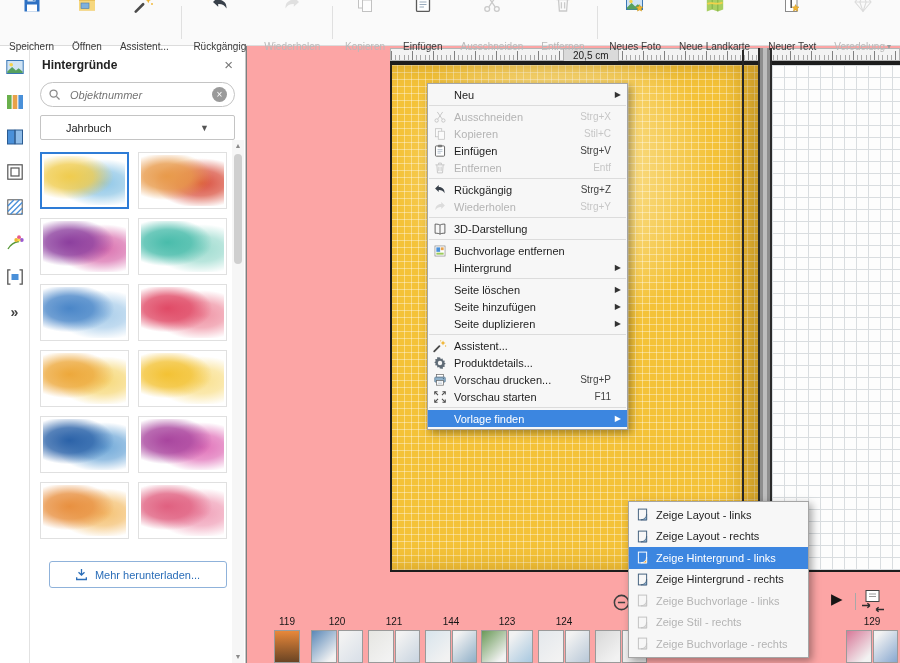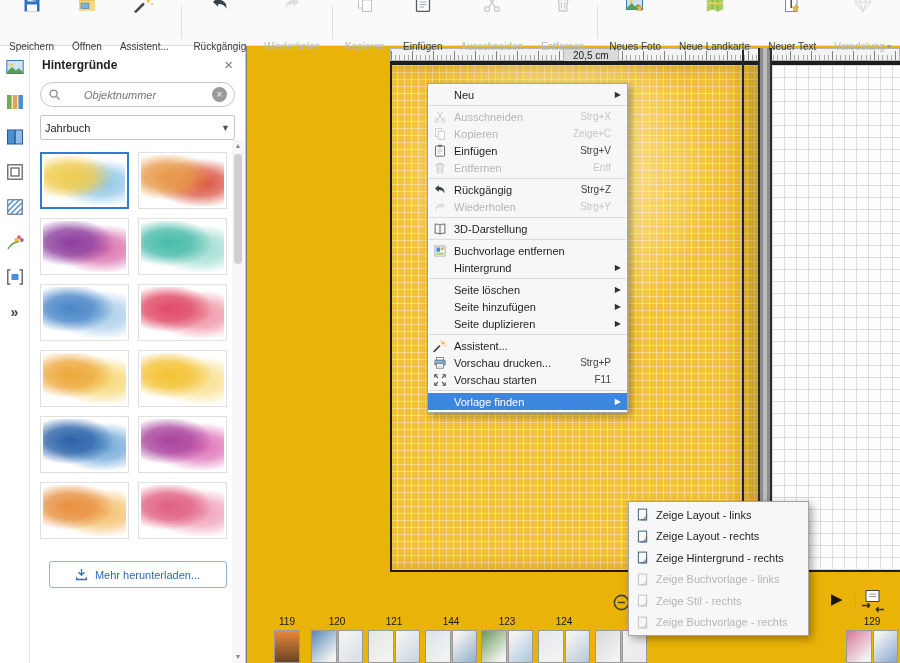--- a/index.html
+++ b/index.html
@@ -26,45 +26,45 @@
   .strip-btn svg{width:20px;height:20px;}
   .strip-expand{font-size:14px;font-weight:bold;color:#444;}
 
   
   .panel{position:absolute;top:46px;left:30px;width:216px;height:617px;background:#fff;
          border-right:1px solid #c6c6c6;z-index:5;}
   .panel-header{display:flex;align-items:center;justify-content:space-between;padding:11px 12px 9px;}
   .panel-title{font-size:12px;font-weight:bold;}
   .panel-close{color:#777;font-size:15px;line-height:1;cursor:default;}
   .search-box{margin:1px 10px 8px;height:25px;border:1px solid #c4c4c4;border-radius:13px;
-              display:flex;align-items:center;padding:0 7px;gap:23px;background:#fff;}
+              display:flex;align-items:center;padding:0 7px;gap:9px;background:#fff;}
   .search-box .icon,.search-box .icon svg{width:13px;height:13px;display:block;}
   .search-box input{border:0;outline:0;flex:1;min-width:0;font-family:inherit;font-size:11px;
                     font-style:italic;color:#8a8a8a;background:transparent;}
   .search-clear{width:15px;height:15px;border-radius:50%;background:#9a9a9a;color:#fff;font-size:10px;
                 display:flex;align-items:center;justify-content:center;flex:0 0 auto;line-height:1;}
   .dropdown{margin:0 10px 12px;height:25px;border:1px solid #c4c4c4;border-radius:2px;display:flex;
-            align-items:center;justify-content:space-between;padding:0 4px;font-size:11px;}
+            align-items:center;justify-content:space-between;padding:0 25px;font-size:11px;}
   .dd-chevron{color:#555;font-size:9px;}
   .thumb-grid{margin:0 18px 0 10px;display:grid;grid-template-columns:1fr 1fr;gap:9px;}
   .thumb{height:57px;background:#fff;border:1px solid #e0e0e0;position:relative;}
   .thumb.selected{border:2px solid #2e7cd6;}
   .wc{position:absolute;inset:2px;}
   .download-btn{margin:22px auto 0;width:178px;height:27px;border:1px solid #8fb2da;border-radius:3px;
                 background:#fff;color:#2a6db8;font-size:11px;display:flex;align-items:center;
                 justify-content:center;gap:7px;font-family:inherit;}
   .download-btn .icon,.download-btn .icon svg{width:13px;height:13px;display:block;}
   .pscroll{position:absolute;top:94px;right:1px;bottom:0;width:12px;background:#f6f6f6;}
   .pscroll .arr{position:absolute;left:0;width:12px;height:12px;color:#8a8a8a;font-size:7px;
                 text-align:center;line-height:12px;}
   .pscroll .arr.down{bottom:0;}
   .pthumb{position:absolute;left:2px;top:14px;width:8px;height:110px;background:#cfcfcf;border-radius:4px;}
 
   
-  .canvas{position:absolute;top:46px;left:247px;width:653px;height:617px;background:#eab308;overflow:hidden;}
+  .canvas{position:absolute;top:46px;left:247px;width:653px;height:617px;background:#fca5a5;overflow:hidden;}
   .ruler{position:absolute;left:143px;top:2px;width:510px;height:13px;background:#f3f3f3;border:1px solid #b5b5b5;
     background-image:
       repeating-linear-gradient(90deg,#808080 0 1px,transparent 1px 21px),
       repeating-linear-gradient(90deg,#a8a8a8 0 1px,transparent 1px 4.2px);
     background-size:100% 9px,100% 5px;background-position:bottom left,bottom left;
     background-repeat:repeat-x,repeat-x;}
   .ruler-label{position:absolute;left:172px;top:-1px;height:15px;padding:0 9px;background:#dadada;
                border:1px solid #b0b0b0;font-size:10px;color:#222;display:flex;align-items:center;}
   .book{position:absolute;left:143px;top:15px;width:510px;height:516px;}
   .book-top{position:absolute;left:0;top:0;width:100%;height:4px;background:#1d1d1d;}
@@ -461,21 +461,21 @@
       <span class="mi-arrow"></span>
     </div>
     <div class="menu-item disabled">
       <span class="mi-icon">
         <svg viewBox="0 0 20 20" fill="#fff" stroke="#8a8a8a">
           <rect x="3.5" y="2.5" width="9" height="11.5"></rect>
           <rect x="7.5" y="6" width="9" height="11.5"></rect>
         </svg>
       </span>
       <span class="mi-label">Kopieren</span>
-      <span class="mi-short">Zeige+C</span>
+      <span class="mi-short">Stil+C</span>
       <span class="mi-arrow"></span>
     </div>
     <div class="menu-item">
       <span class="mi-icon">
         <svg viewBox="0 0 20 20">
           <rect x="3.5" y="2.8" width="13" height="14.6" rx="1.2" fill="#fff" stroke="#5a5a5a" stroke-width="1.3"></rect>
           <rect x="7" y="1.2" width="6" height="3.4" rx="1" fill="#7a7a7a"></rect>
           <path d="M6.5 8h7M6.5 10.5h7M6.5 13h4.5" stroke="#9aabbc" stroke-width="1"></path>
         </svg>
       </span>
@@ -563,20 +563,30 @@
     <div class="menu-item">
       <span class="mi-icon">
         <svg viewBox="0 0 20 20">
           <rect x="-1" y="12.6" width="13" height="2.6" rx="1.3" transform="rotate(-45 5.5 14)" fill="#4a4a4a"></rect>
           <path d="M14.3 2l1.1 2.5 2.6 1.1-2.6 1.1-1.1 2.5-1.1-2.5-2.5-1.1 2.5-1.1z" fill="#f0b42e"></path>
           <circle cx="18" cy="10" r=".9" fill="#f0b42e"></circle>
           <circle cx="11" cy="2.6" r=".8" fill="#f0b42e"></circle>
         </svg>
       </span>
       <span class="mi-label">Assistent...</span>
+      <span class="mi-arrow"></span>
+    </div>
+    <div class="menu-item">
+      <span class="mi-icon">
+        <svg viewBox="0 0 20 20" fill="#5f6b76">
+          <path d="M10 1.8l1.1 2.5 2.7-.7.4 2.7 2.7.4-.7 2.7 2 1.6-2 1.6.7 2.7-2.7.4-.4 2.7-2.7-.7L10 18.2l-1.1-2.5-2.7.7-.4-2.7-2.7-.4.7-2.7-2-1.6 2-1.6-.7-2.7 2.7-.4.4-2.7 2.7.7z"></path>
+          <circle cx="10" cy="10" r="3.1" fill="#f7f7f7"></circle>
+        </svg>
+      </span>
+      <span class="mi-label">Produktdetails...</span>
       <span class="mi-arrow"></span>
     </div>
     <div class="menu-item">
       <span class="mi-icon">
         <svg viewBox="0 0 20 20">
           <rect x="5.2" y="2" width="9.6" height="4" fill="#fff" stroke="#666"></rect>
           <rect x="2.5" y="6" width="15" height="7" rx="1" fill="#8fb2cc" stroke="#51718c"></rect>
           <circle cx="14.8" cy="8" r=".8" fill="#3a5a74"></circle>
           <rect x="5.2" y="10.8" width="9.6" height="6.6" fill="#fff" stroke="#666"></rect>
           <path d="M7 13h6M7 15h6" stroke="#aabbcc" stroke-width=".8"></path>
@@ -612,20 +622,27 @@
       </svg>
       <span>Zeige Layout - links</span>
     </div>
     <div class="sm-item">
       <svg viewBox="0 0 20 20">
         <rect x="4.5" y="2.8" width="11" height="14.4" fill="none" stroke="#44617e" stroke-width="1.3"></rect>
         <path d="M15.5 9.5V17.2H7.8c4.4-.4 7.7-3.4 7.7-7.7z" fill="#8fb3d4" stroke="#44617e"></path>
       </svg>
       <span>Zeige Layout - rechts</span>
     </div>
+    <div class="sm-item hl">
+      <svg viewBox="0 0 20 20">
+        <rect x="4.5" y="2.8" width="11" height="14.4" fill="none" stroke="#ffffff" stroke-width="1.3"></rect>
+        <path d="M15.5 9.5V17.2H7.8c4.4-.4 7.7-3.4 7.7-7.7z" fill="#f2a632" stroke="#ffffff"></path>
+      </svg>
+      <span>Zeige Hintergrund - links</span>
+    </div>
     <div class="sm-item">
       <svg viewBox="0 0 20 20">
         <rect x="4.5" y="2.8" width="11" height="14.4" fill="none" stroke="#44617e" stroke-width="1.3"></rect>
         <path d="M15.5 9.5V17.2H7.8c4.4-.4 7.7-3.4 7.7-7.7z" fill="#8fb3d4" stroke="#44617e"></path>
       </svg>
       <span>Zeige Hintergrund - rechts</span>
     </div>
     <div class="sm-item disabled">
       <svg viewBox="0 0 20 20">
         <rect x="4.5" y="2.8" width="11" height="14.4" fill="none" stroke="#c2c2c2" stroke-width="1.3"></rect>

